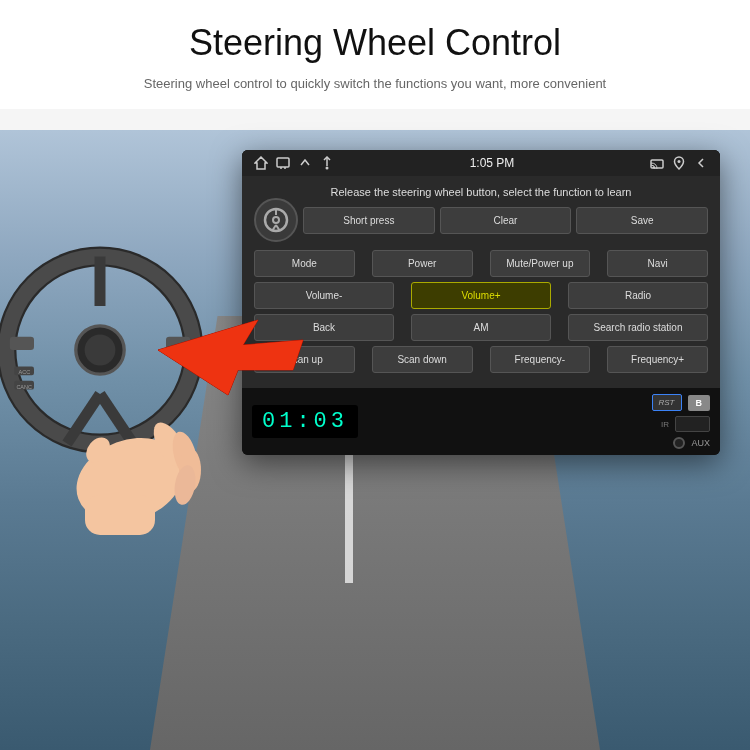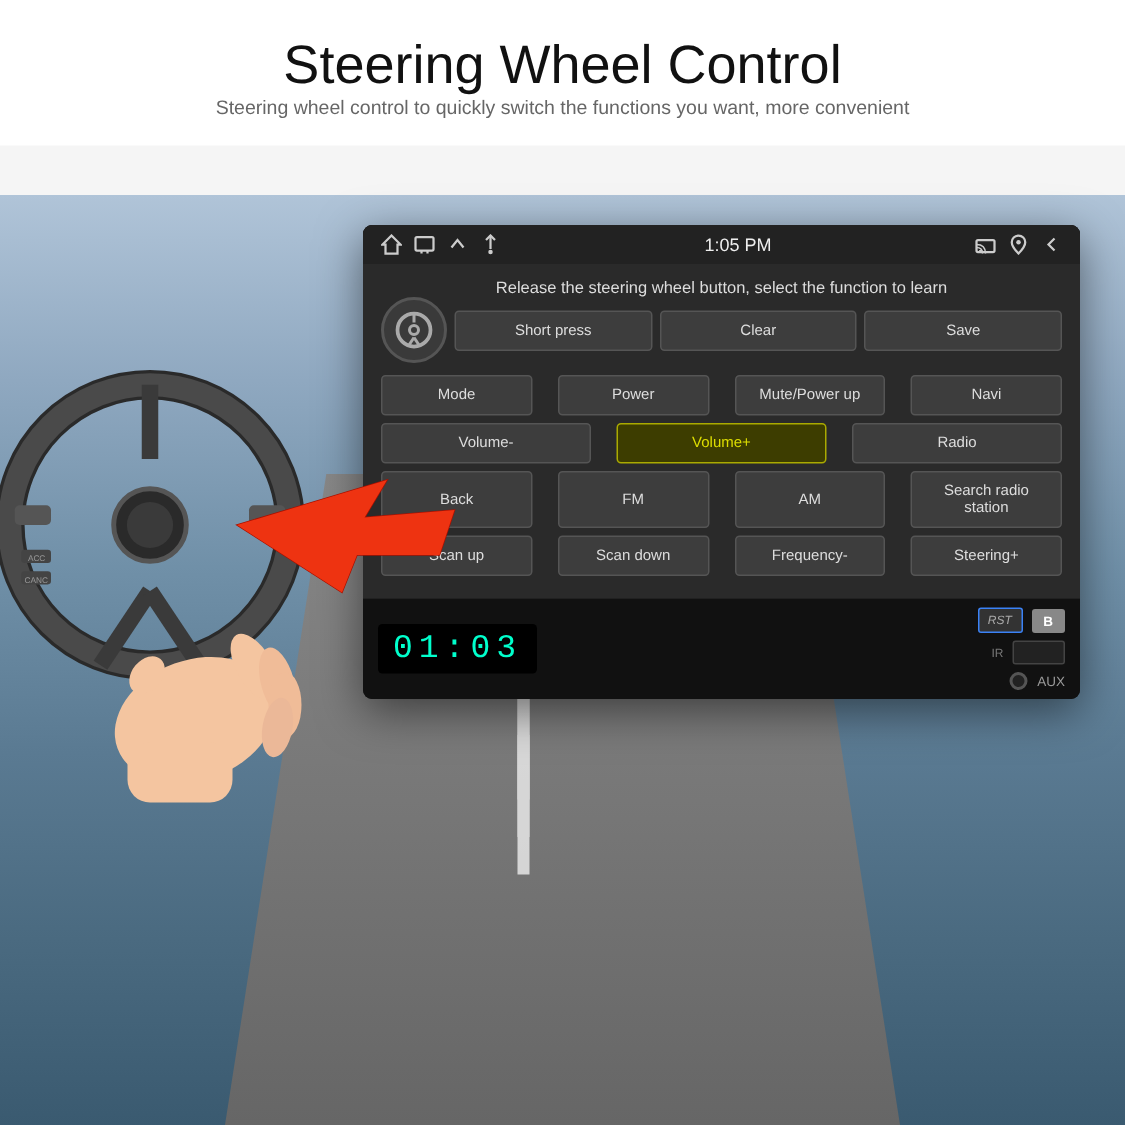--- a/index.html
+++ b/index.html
@@ -17,21 +17,21 @@
       background: #ffffff;
       text-align: center;
       padding: 22px 60px 18px;
       position: relative;
       z-index: 10;
     }
     .main-title {
       font-size: 36px;
       font-weight: 400;
       color: #111;
-      margin-bottom: 0;
+      margin-bottom: 12px;
       letter-spacing: 0;
     }
     .subtitle {
       font-size: 13px;
       color: #666;
       font-weight: 400;
     }
 
     
     .road-bg {
@@ -376,30 +376,29 @@
         </div>
 
         <div class="btn-row">
           <button class="ctrl-btn">Volume-</button>
           <button class="ctrl-btn highlighted">Volume+</button>
           <button class="ctrl-btn">Radio</button>
         </div>
 
         <div class="btn-row">
           <button class="ctrl-btn">Back</button>
-          <button class="ctrl-btn">FM</button>
           <button class="ctrl-btn">AM</button>
           <button class="ctrl-btn">Search radio station</button>
         </div>
 
         <div class="btn-row">
           <button class="ctrl-btn">Scan up</button>
           <button class="ctrl-btn">Scan down</button>
           <button class="ctrl-btn">Frequency-</button>
-          <button class="ctrl-btn">Steering+</button>
+          <button class="ctrl-btn">Frequency+</button>
         </div>
       </div>
     </div>
 
     <div class="stereo-bottom">
       <div>
         <span class="time-display">01:03</span>
       </div>
       <div style="display:flex; flex-direction:column; gap:5px; align-items:flex-end;">
         <div style="display:flex; gap:6px; align-items:center;">

